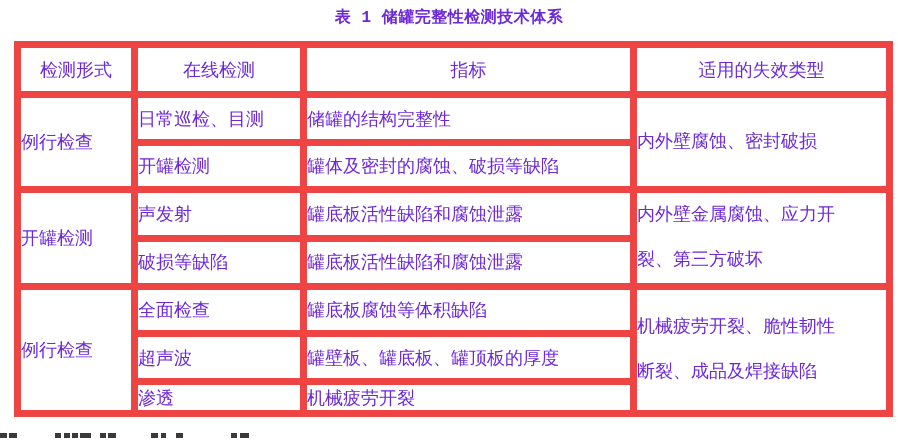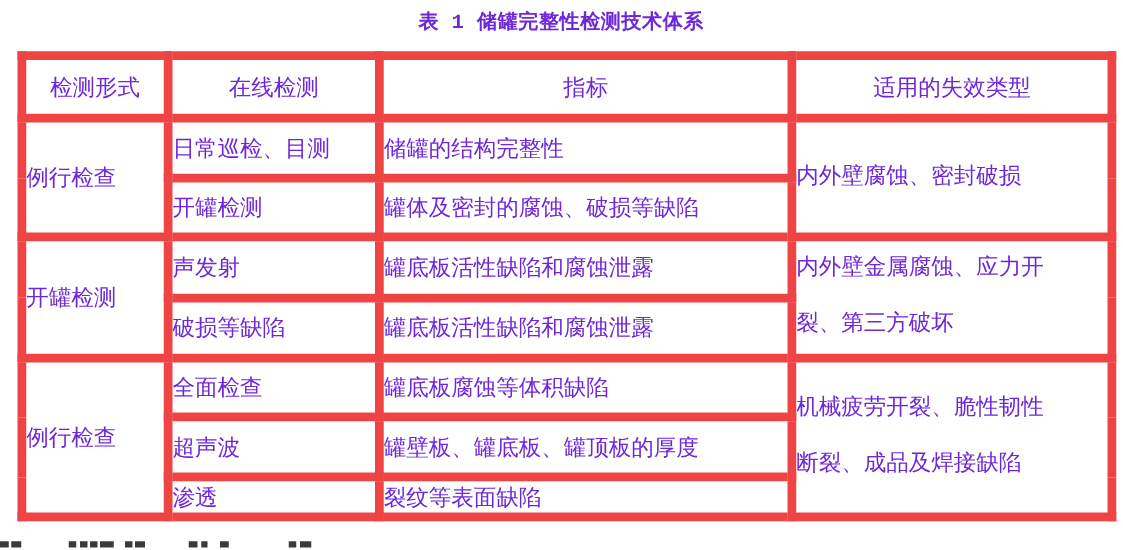--- a/index.html
+++ b/index.html
@@ -122,21 +122,21 @@
       <td class="indicator-cell">罐底板腐蚀等体积缺陷</td>
       <td rowspan="3" class="failure-cell">机械疲劳开裂、脆性韧性
 断裂、成品及焊接缺陷</td>
     </tr>
     <tr class="row-h48">
       <td class="method-cell">超声波</td>
       <td class="indicator-cell">罐壁板、罐底板、罐顶板的厚度</td>
     </tr>
     <tr class="row-last">
       <td class="method-cell">渗透</td>
-      <td class="indicator-cell">裂纹等表面缺陷</td>
+      <td class="indicator-cell">机械疲劳开裂</td>
     </tr>
   </tbody>
     </table>
 
   <div class="clipped-line">
     <span class="frag" style="left:0px;   width:7px;"></span>
     <span class="frag" style="left:9px;   width:8px;"></span>
     <span class="frag" style="left:55px;  width:6px;"></span>
     <span class="frag" style="left:64px;  width:6px;"></span>
     <span class="frag" style="left:72px;  width:6px;"></span>

